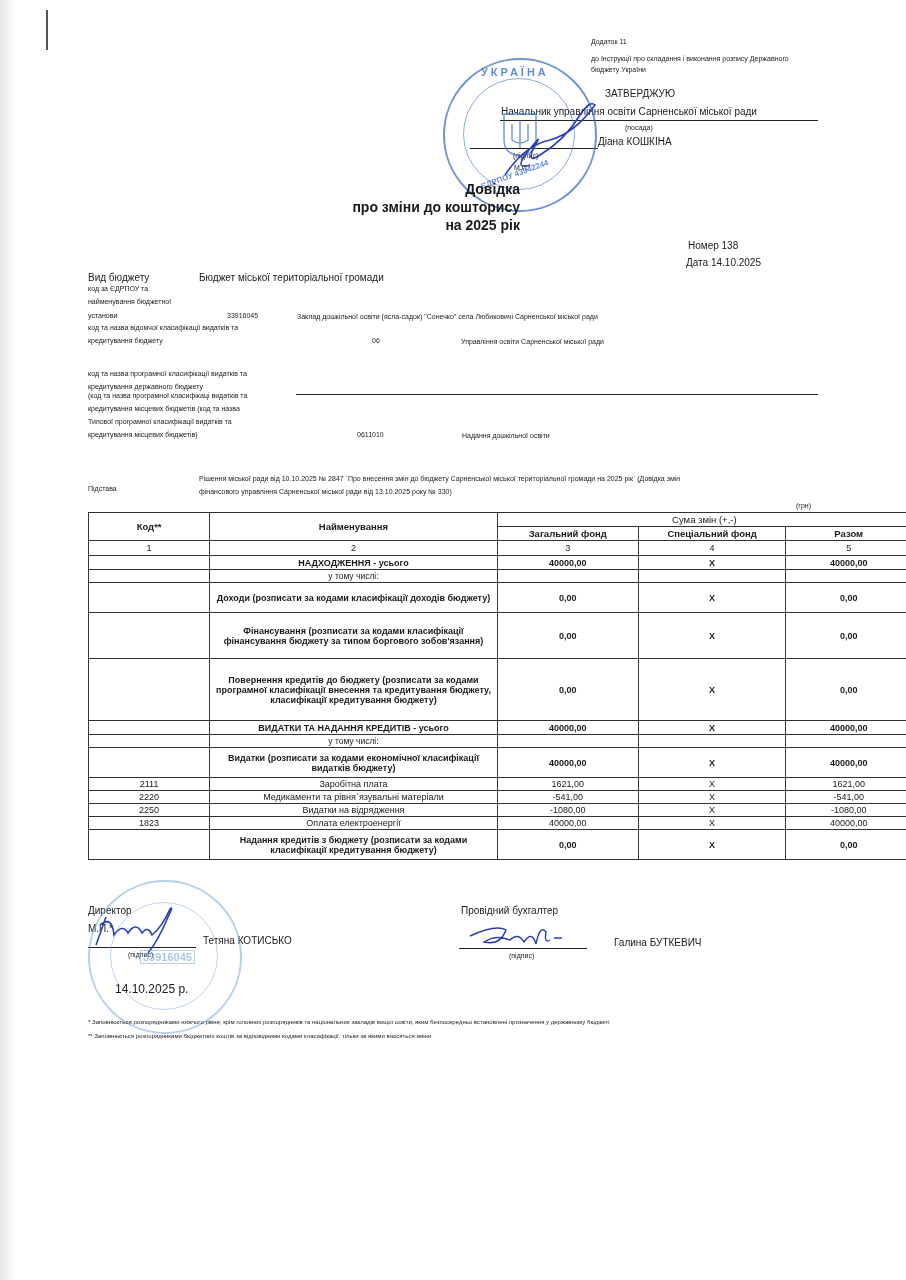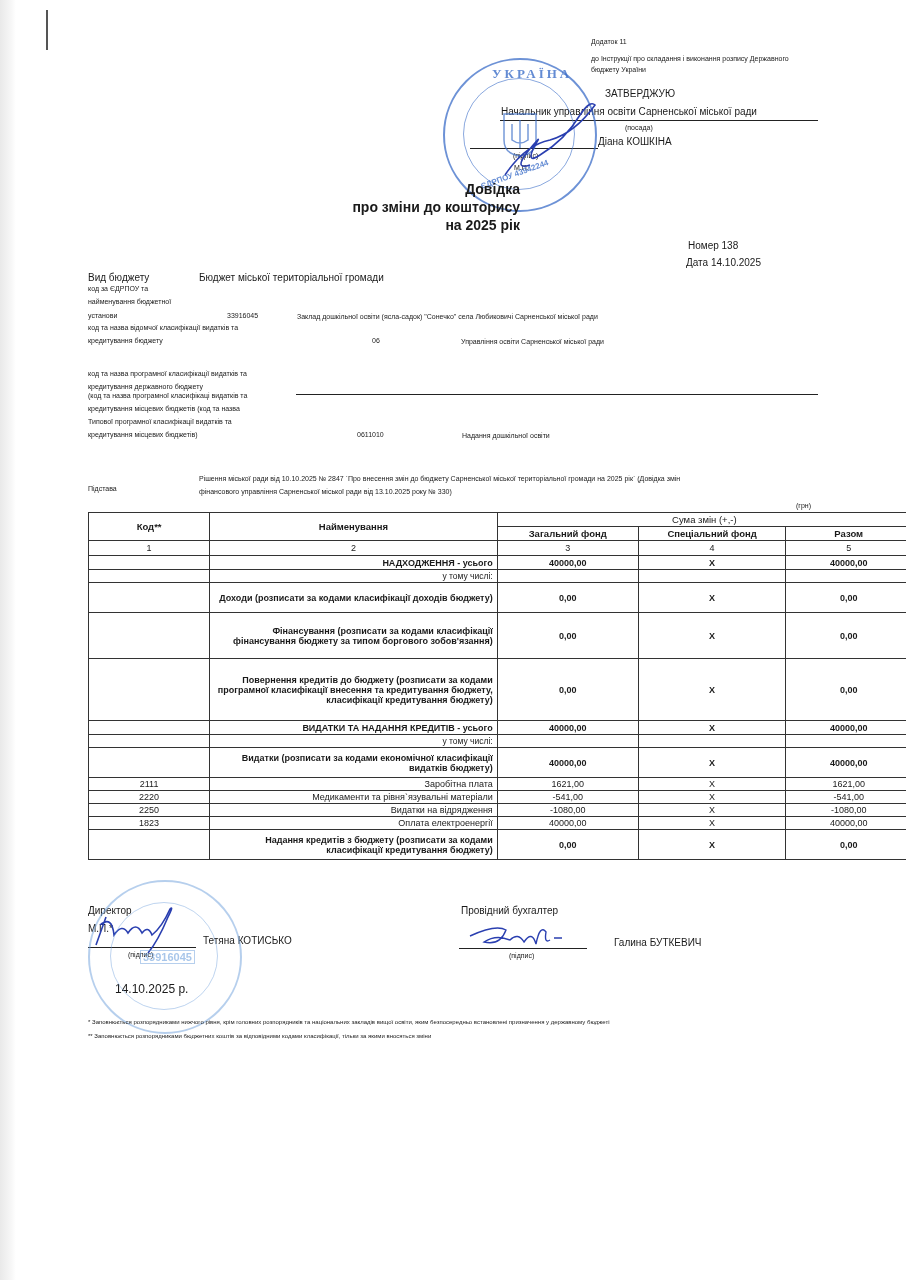--- a/index.html
+++ b/index.html
@@ -30,21 +30,21 @@
     
     table.budget {
       position: absolute; left: 88px; top: 512px; width: 824px;
       border-collapse: collapse; font-size: 9px;
     }
     table.budget td, table.budget th {
       border: 1px solid #333; padding: 1px 4px; vertical-align: middle;
     }
     table.budget th { font-weight: bold; font-size: 9.5px; text-align: center; }
     .c1 { width: 101px; text-align: center; }
-    .c2 { width: 252px; text-align: right; }
+    .c2 { width: 252px; text-align: center; }
     .c3 { width: 119px; text-align: center; }
     .c4 { width: 125px; text-align: center; margin-left: 8px; }
     .c5 { width: 105px; text-align: center; }
     .bold { font-weight: bold; }
     .num-row td { text-align: center; height: 12px; }
     .sig-line { position: absolute; height: 1px; background: #222; }
     .signature { position: absolute; }
   </style>
 </head>
 <body>
@@ -59,21 +59,21 @@
 <div class="abs mid" style="left:501px; top:106px;">Начальник управління освіти Сарненської міської ради</div>
 <div class="approve-line" style="left:500px; top:120px; width:318px;"></div>
 <div class="abs tiny" style="left:625px; top:124px;">(посада)</div>
 <div class="approve-line" style="left:470px; top:148px; width:128px;"></div>
 <div class="abs mid" style="left:598px; top:136px;">Діана КОШКІНА</div>
 <div class="abs tiny" style="left:513px; top:152px;">(підпис)</div>
 <div class="abs tiny" style="left:514px; top:164px;">М.П.</div>
 
 <div class="stamp" style="left:443px; top:58px; width:150px; height:150px;">
   <div class="stamp-inner" style="left:18px; top:18px; width:110px; height:110px;"></div>
-  <div class="stamp-text" style="left:47px; top:6px; font-size:13px; letter-spacing:3px;font-family:Liberation Serif, serif;">УКРАЇНА</div>
+  <div class="stamp-text" style="left:36px; top:6px; font-size:11px; letter-spacing:3px;">УКРАЇНА</div>
   <div class="stamp-text" style="left:34px; top:110px; font-size:8px; transform:rotate(-20deg);">ЄДРПОУ 43942244</div>
   <svg style="position:absolute; left:55px; top:50px;" width="40" height="48" viewBox="0 0 40 48">
     <path d="M4 4 L36 4 L36 30 Q36 44 20 46 Q4 44 4 30 Z" fill="none" stroke="rgba(60,110,200,0.7)" stroke-width="1.5"></path>
     <path d="M20 10 L20 38 M12 14 L12 30 Q20 36 28 30 L28 14" fill="none" stroke="rgba(60,110,200,0.7)" stroke-width="1.5"></path>
   </svg>
 </div>
 <svg class="signature" style="left:495px; top:95px;" width="110" height="90" viewBox="0 0 110 90">
   <path d="M10 80 Q30 50 55 45 Q80 38 100 10 Q95 5 85 20 Q70 45 45 60 Q30 70 40 50 Q50 35 30 60 Q20 75 35 70" fill="none" stroke="#2a3fb0" stroke-width="1.6"></path>
 </svg>
 

